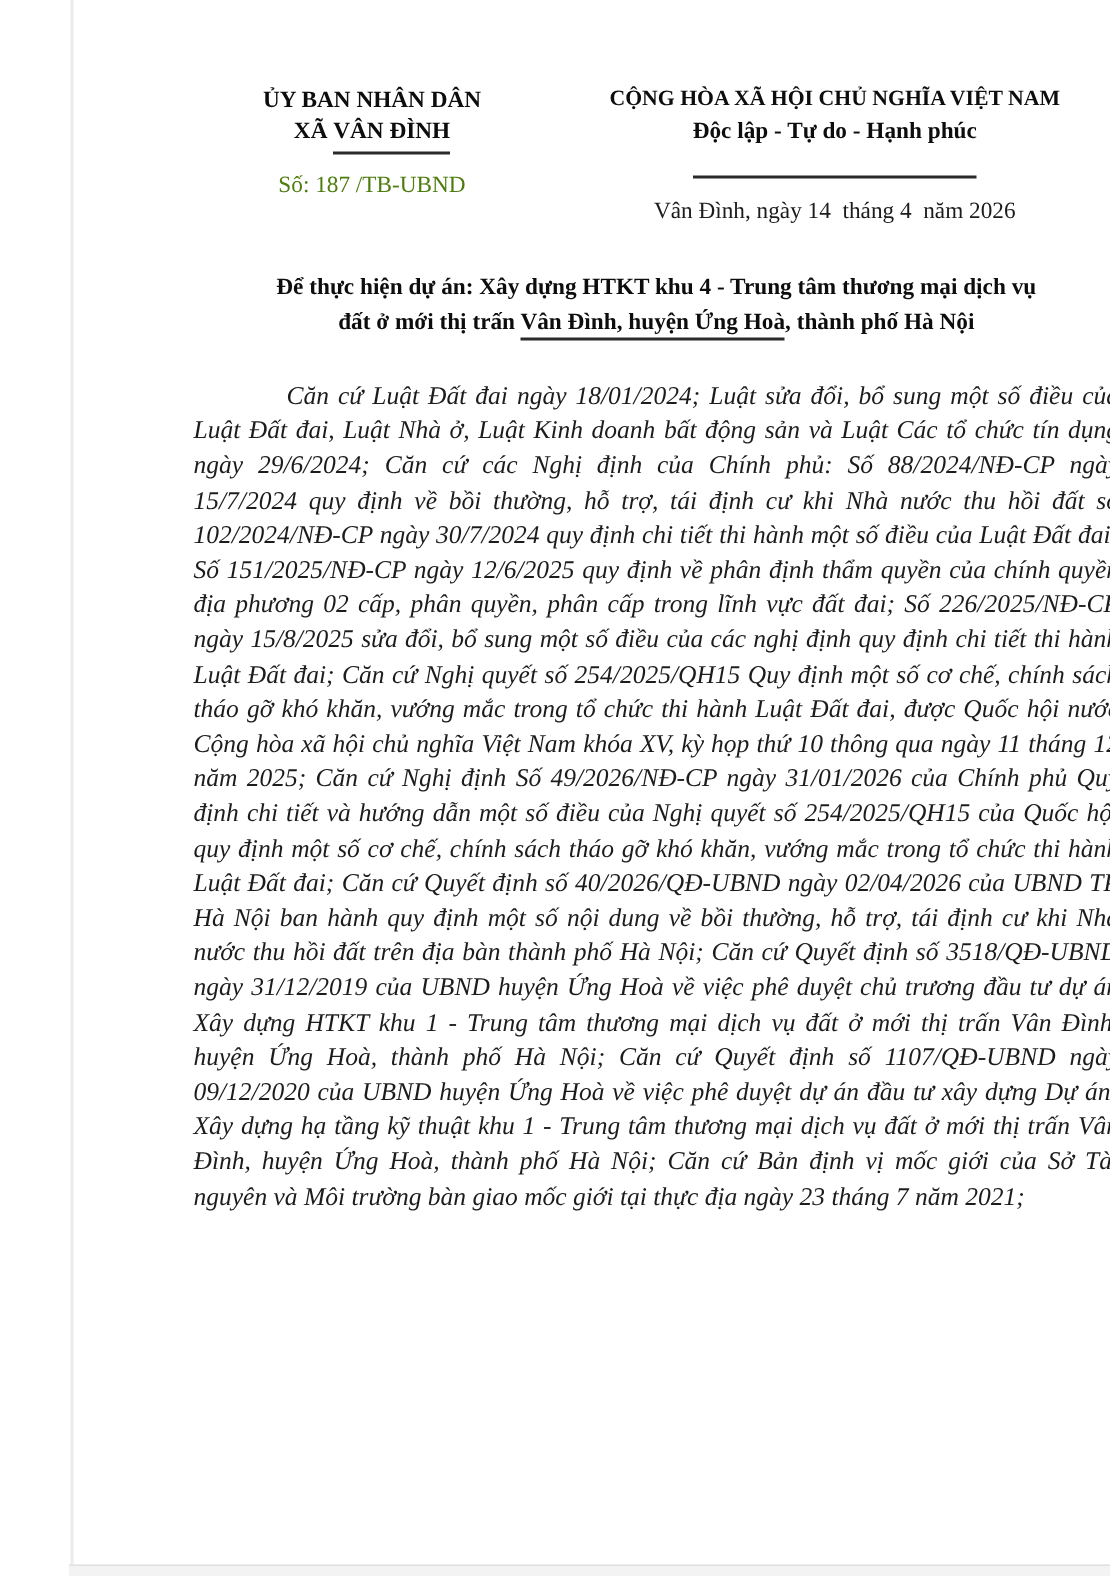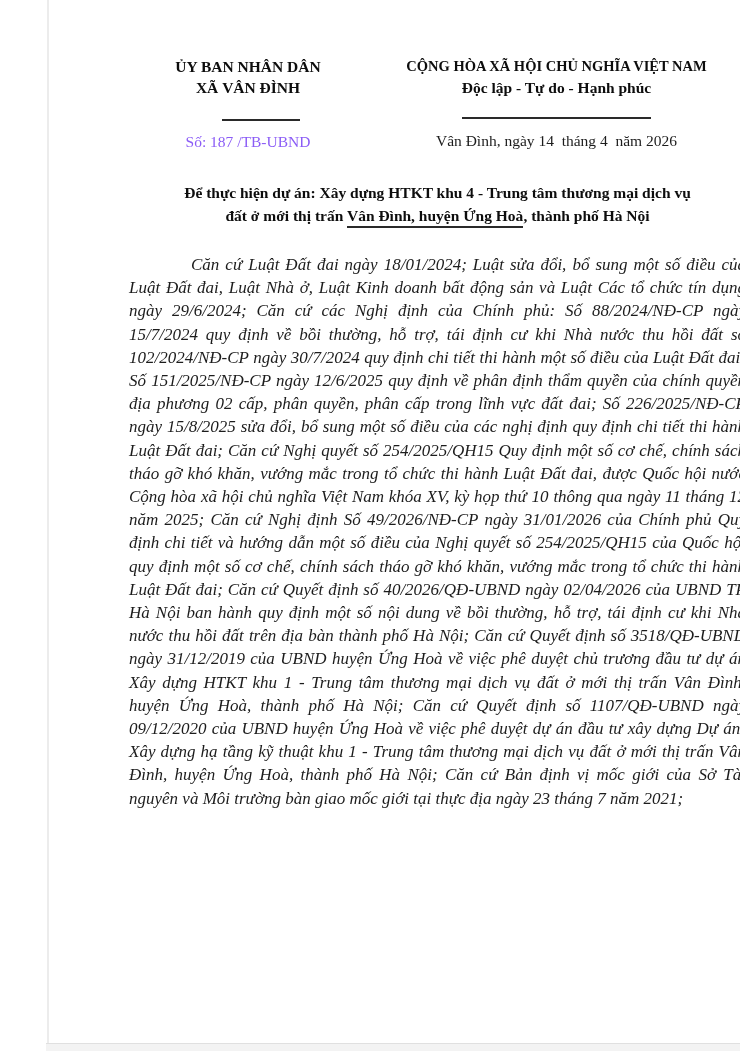--- a/index.html
+++ b/index.html
@@ -58,27 +58,27 @@
   .org-line1, .org-line2 {
     font-weight: bold;
     font-size: 15.5px;
     line-height: 21px;
     color: #0d0d0d;
     white-space: nowrap;
   }
   .org-underline {
     display: inline-block;
     border-bottom: 2px solid #2a2a2a;
-    padding-bottom: 21px;
+    padding-bottom: 3px;
     margin-bottom: -5px;
   }
   .doc-number {
     margin-top: 17px;
     font-size: 15.5px;
-    color: #8b5cf6;
+    color: #4d7c0f;
     white-space: nowrap;
   }
   .national-line1 {
     font-weight: bold;
     font-size: 14.5px;
     line-height: 21px;
     color: #0d0d0d;
     white-space: nowrap;
   }
   .motto {

